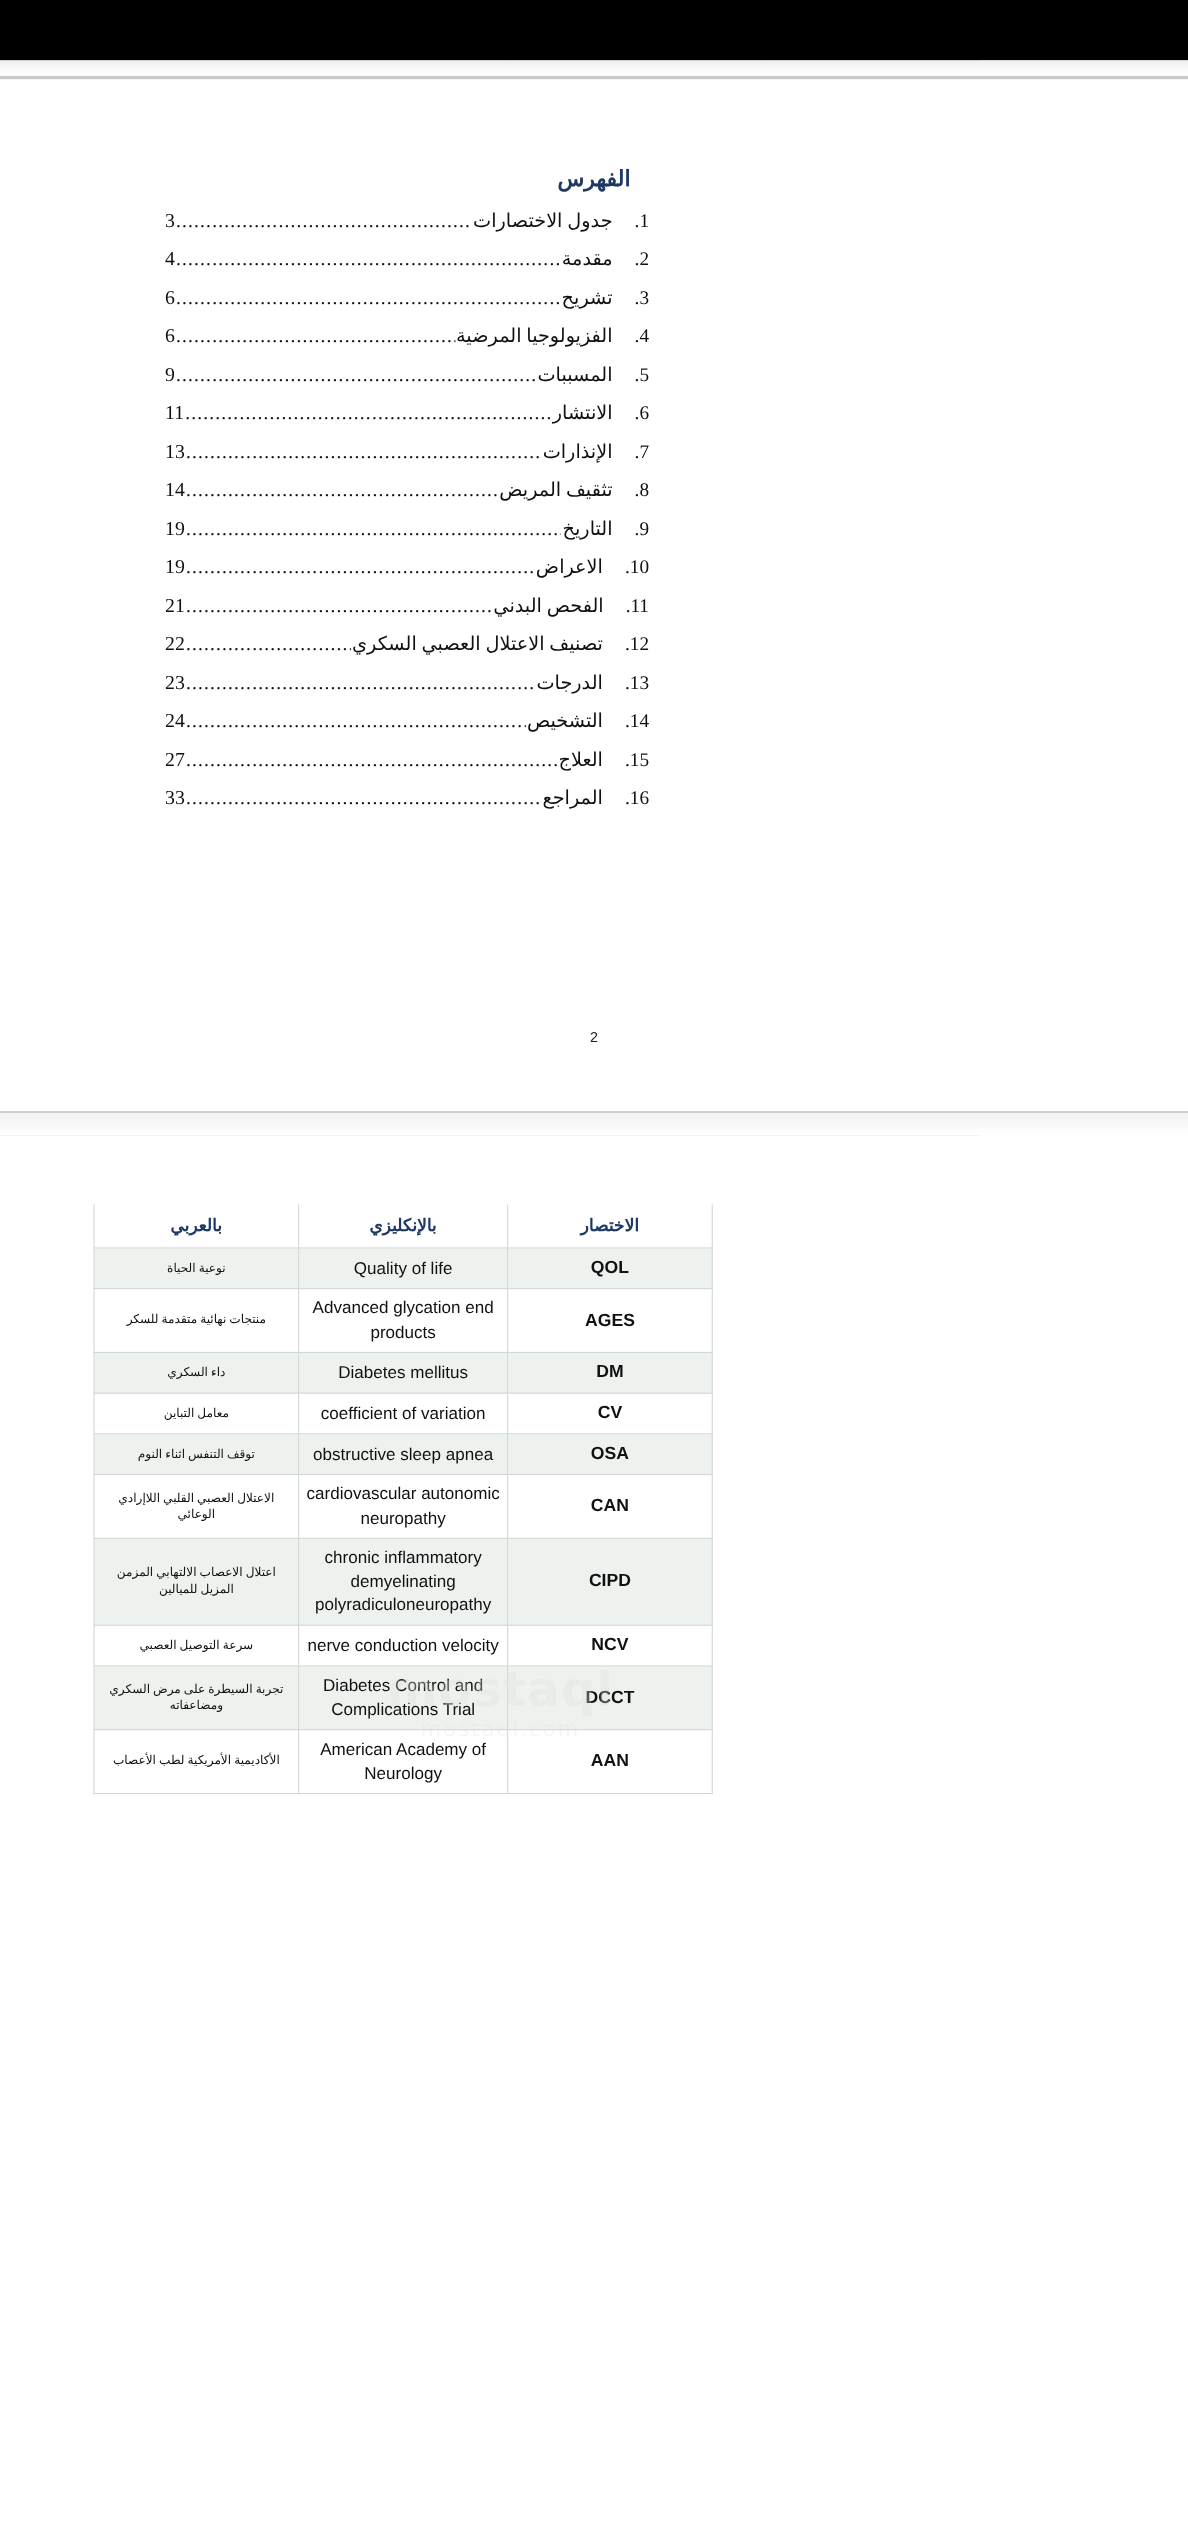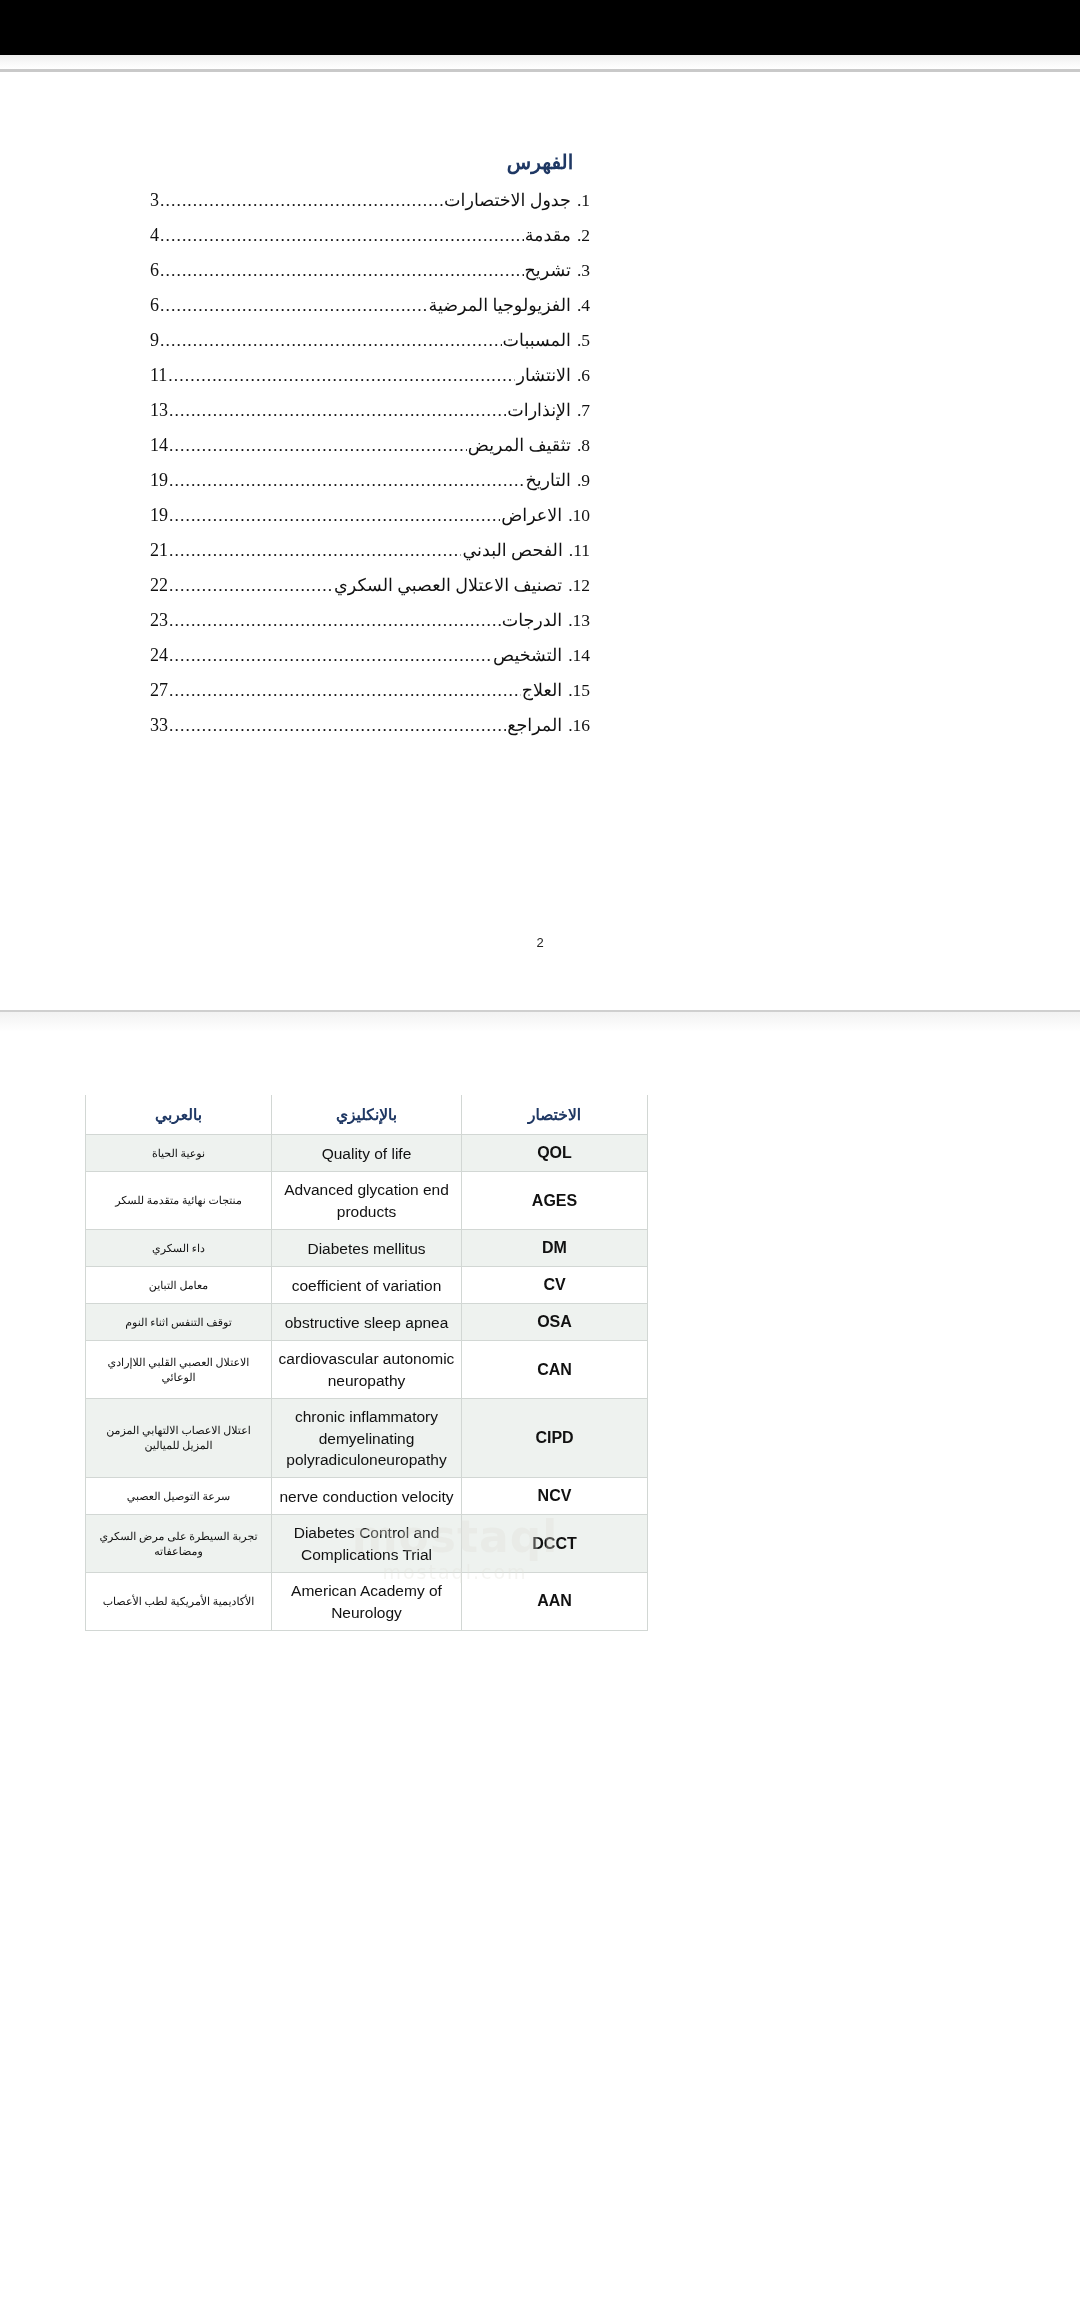--- a/index.html
+++ b/index.html
@@ -86,21 +86,21 @@
   .toc-num {
     flex: 0 0 auto;
     color: #111111;
     direction: rtl;
     unicode-bidi: plaintext;
   }
 
   .toc-label {
     flex: 0 0 auto;
     color: #111111;
-    margin-right: 6px;
+    margin-right: 20px;
   }
 
   .toc-dots {
     flex: 1 1 auto;
     overflow: hidden;
     margin: 0 1px;
     position: relative;
     height: 1em;
   }
   .toc-dots::after {

